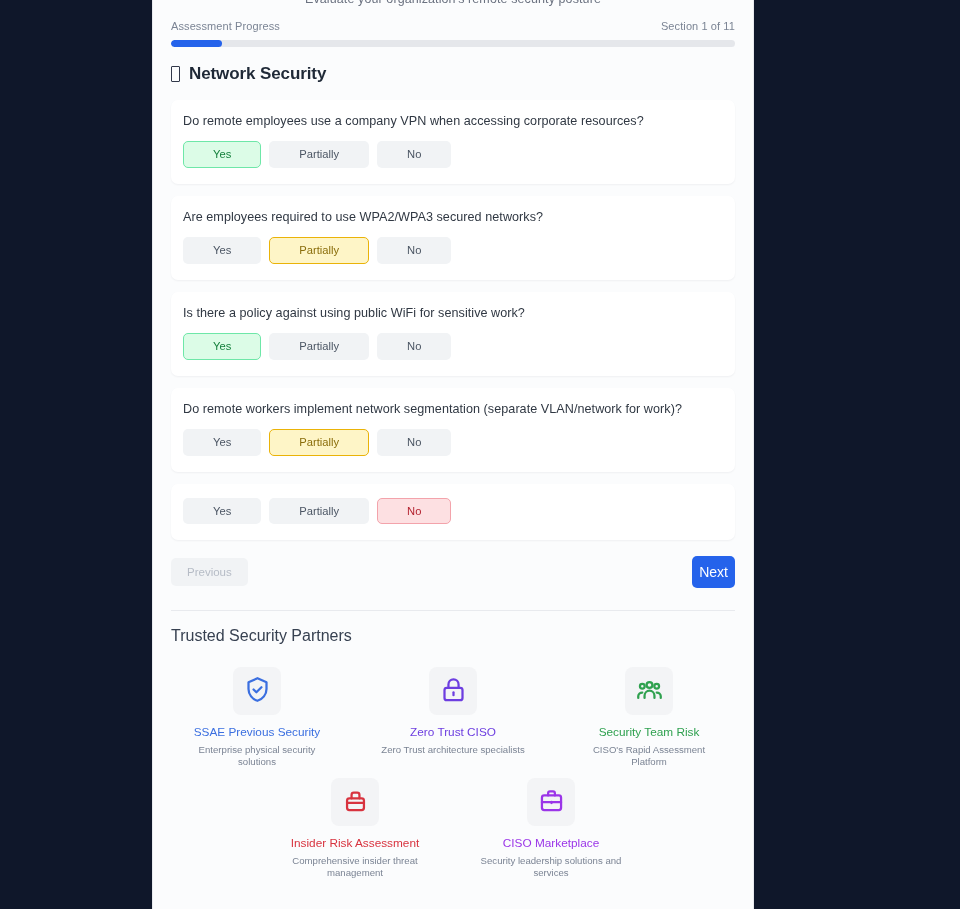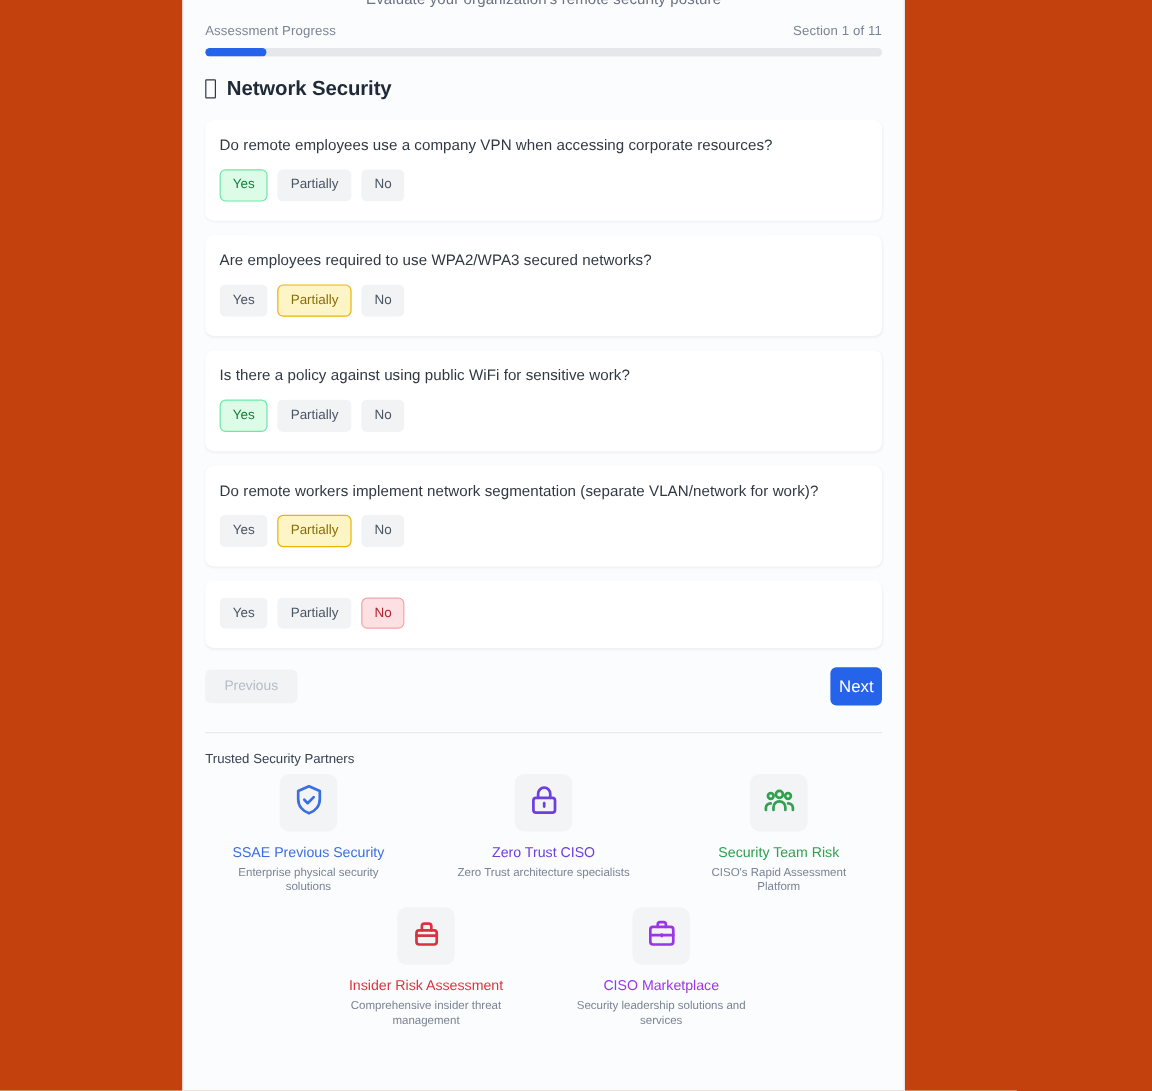--- a/index.html
+++ b/index.html
@@ -6,21 +6,21 @@
   html, body {
     width: 960px; height: 909px;
     overflow: hidden;
     background: #f7f8fa;
     font-family: "Liberation Sans", sans-serif;
     color: #1f2937;
   }
   .page {
     width: 960px; height: 909px;
     position: relative;
-    background: #c2410c;
+    background: #0f172a;
   }
   .container {
     position: absolute;
     left: 152px; top: -18px;
     width: 602px;
     min-height: 940px;
     background: #fbfcfd;
     border-left: 1px solid #e8eaee;
     border-right: 1px solid #e8eaee;
     padding: 0 18px;
@@ -77,21 +77,21 @@
     margin-bottom: 12px;
     box-shadow: 0 1px 2px rgba(16,24,40,.05);
   }
   .qtext {
     font-size: 12.6px; color: #303843;
     margin-bottom: 13px; letter-spacing: .05px;
   }
   .opts { display: flex; gap: 8px; }
   .opt {
     font-size: 11.2px;
-    padding: 6px 10px;
+    padding: 6px 29px;
     border-radius: 5px;
     border: 1px solid transparent;
     background: #f1f3f5;
     color: #4b5563;
     cursor: pointer;
     line-height: 1.15;
   }
   .opt.sel-yes {
     background: #dcfce7; border-color: #6ee7a8; color: #15803d;
   }
@@ -116,21 +116,21 @@
     font-size: 14px; padding: 8px 7px;
     background: #2563eb; color: #ffffff;
     border: none; border-radius: 5px; cursor: pointer;
   }
 
   .divider { height: 1px; background: #e8eaee; }
 
   
   .partners { padding-top: 16px; }
   .partners-title {
-    font-size: 11px; color: #374151; margin-bottom: 6px;
+    font-size: 16px; color: #374151; margin-bottom: 22px;
   }
   .partner-row {
     display: flex; justify-content: center; gap: 46px;
     margin-bottom: 10px;
   }
   .partner {
     width: 150px; text-align: center;
     display: flex; flex-direction: column; align-items: center;
   }
   .ptile {

